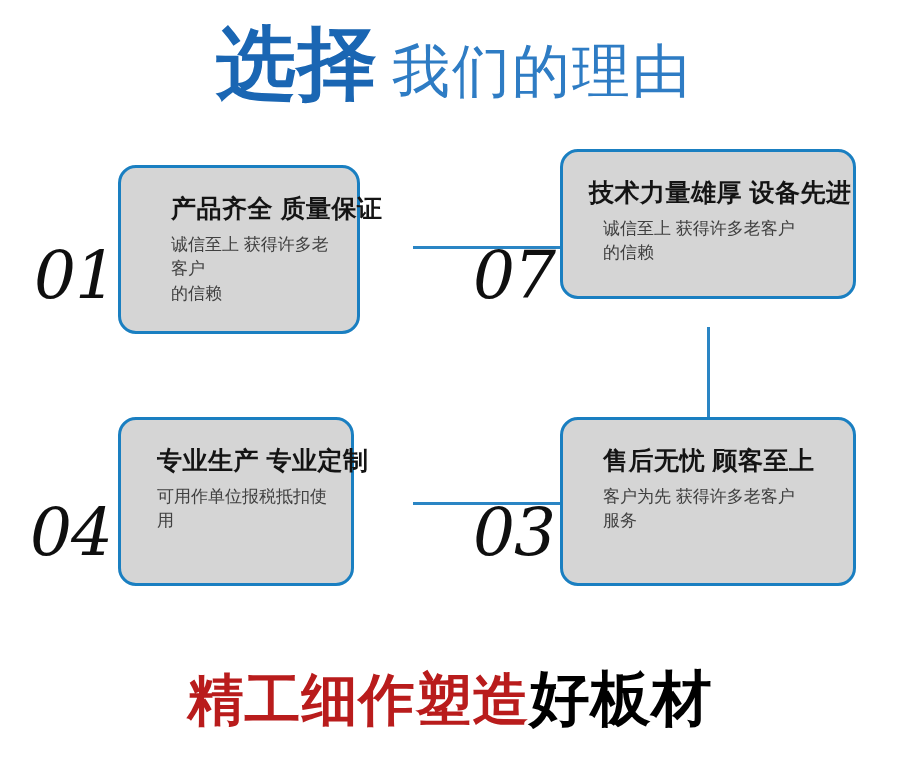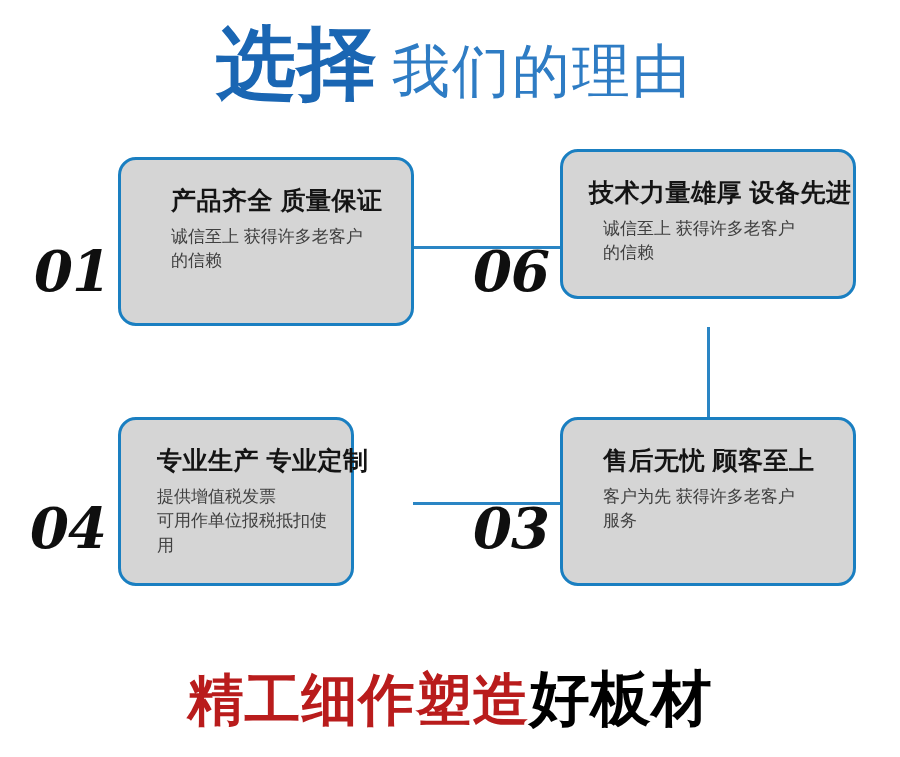--- a/index.html
+++ b/index.html
@@ -59,22 +59,22 @@
   }
   .connector.v {
     width: 3px;
   }
 
   
   .num {
     position: absolute;
     font-family: "DejaVu Serif", "Liberation Serif", serif;
     font-style: italic;
-    font-weight: 700;
-    font-size: 56px;
+    font-weight: 400;
+    font-size: 66px;
     line-height: 1;
     color: #0f0f0f;
     letter-spacing: -1px;
     white-space: nowrap;
   }
 
   
   .card {
     position: absolute;
     background: #d5d5d5;
@@ -99,21 +99,21 @@
     font-weight: 400;
     color: #404040;
     line-height: 1.45;
     margin: 0;
   }
   .card-body .line {
     display: block;
   }
 
   
-  #card-01 { left: 118px; top: 157px; width: 296px; height: 169px; padding-left: 36px; }
+  #card-01 { left: 118px; top: 165px; width: 242px; height: 169px; padding-left: 36px; }
   #card-02 { left: 560px; top: 149px; width: 296px; height: 150px; }
   #card-04 { left: 118px; top: 417px; width: 236px; height: 169px; }
   #card-03 { left: 560px; top: 417px; width: 296px; height: 169px; }
 
   #card-01 .card-title { padding-left: 14px; }
   #card-02 .card-title { padding-left: 4px; }
   #card-04 .card-title { padding-left: 14px; }
   #card-03 .card-title { padding-left: 18px; }
 
   #card-01 .card-body { padding-left: 14px; }
@@ -163,21 +163,21 @@
   </div>
 
   <div class="connector h" style="left: 413px; top: 246px; width: 148px;"></div>
 
   <div class="connector v" style="left: 707px; top: 327px; width: 3px; height: 91px;"></div>
 
   <div class="connector h" style="left: 413px; top: 502px; width: 148px;"></div>
 
   <div class="num" id="num-01">01</div>
 
-  <div class="num" id="num-02">06</div>
+  <div class="num" id="num-02">07</div>
 
   <div class="num" id="num-03">03</div>
 
   <div class="num" id="num-04">04</div>
 
   <div class="card" id="card-01">
     <div class="card-title">产品齐全 质量保证</div>
     <div class="card-body">
       <span class="line">诚信至上 获得许多老客户</span>
       <span class="line">的信赖</span>
@@ -188,21 +188,20 @@
     <div class="card-title">技术力量雄厚 设备先进</div>
     <div class="card-body">
       <span class="line">诚信至上 获得许多老客户</span>
       <span class="line">的信赖</span>
     </div>
   </div>
 
   <div class="card" id="card-04">
     <div class="card-title">专业生产 专业定制</div>
     <div class="card-body">
-      <span class="line">提供增值税发票</span>
       <span class="line">可用作单位报税抵扣使用</span>
     </div>
   </div>
 
   <div class="card" id="card-03">
     <div class="card-title">售后无忧 顾客至上</div>
     <div class="card-body">
       <span class="line">客户为先 获得许多老客户</span>
       <span class="line">服务</span>
     </div>

